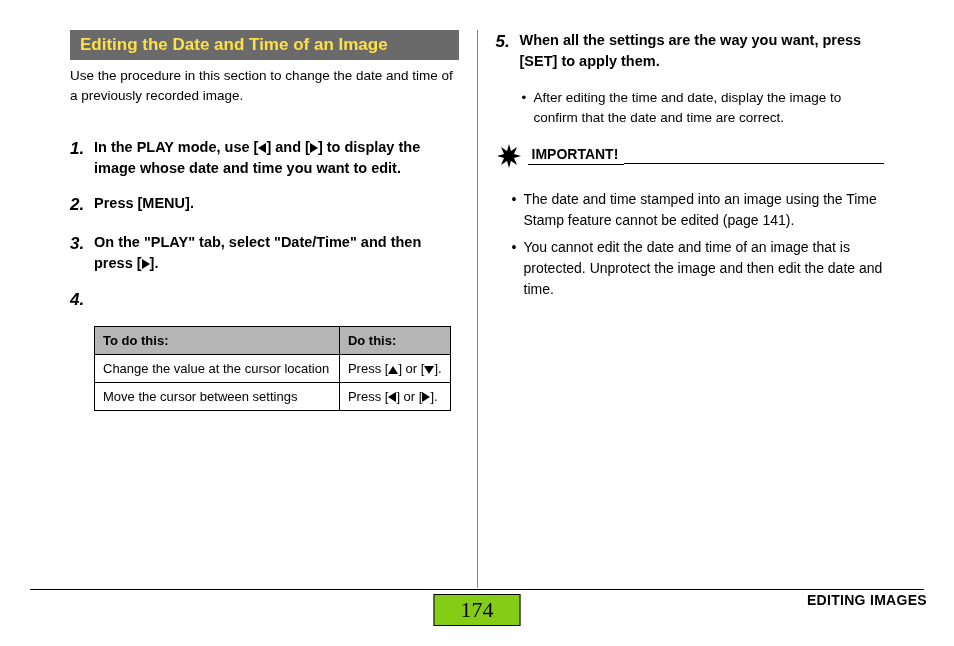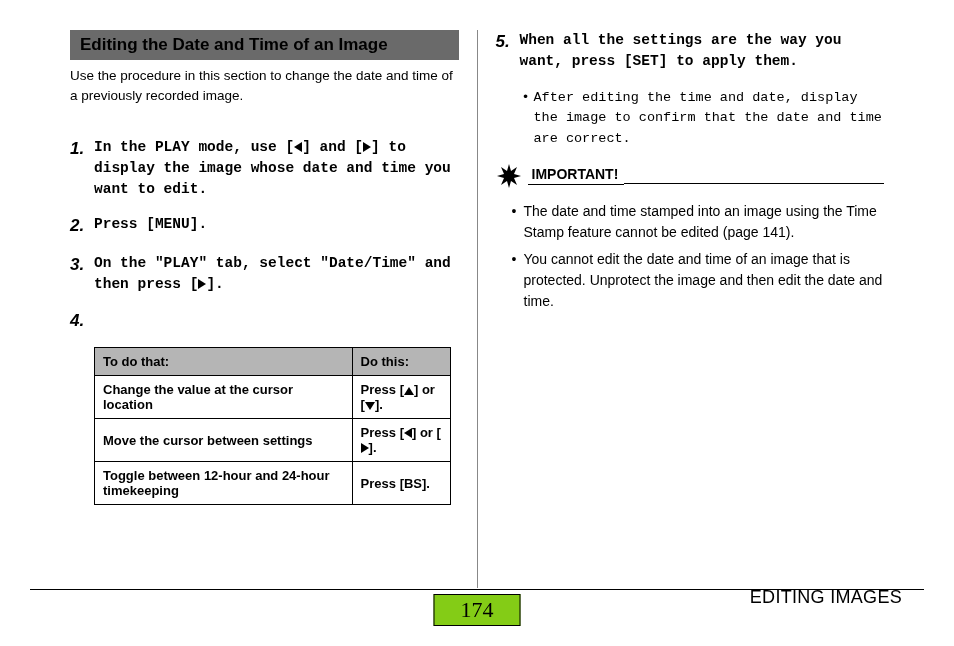--- a/index.html
+++ b/index.html
@@ -21,21 +21,21 @@
   }
   .col-left { padding-left: 40px; }
   .col-right { padding-right: 40px; }
   .divider {
     width: 1px;
     background: #888;
     height: 558px;
   }
   .section-title {
     background: #6a6a6a;
-    color: #000000;
+    color: #fde047;
     font-weight: bold;
     font-size: 17px;
     padding: 5px 10px;
     margin-bottom: 6px;
   }
   .intro {
     font-size: 13.5px;
     line-height: 1.45;
     margin-bottom: 32px;
   }
@@ -45,21 +45,21 @@
     font-size: 14.5px;
     line-height: 1.45;
   }
   .step-num {
     font-style: italic;
     font-weight: bold;
     font-size: 17px;
     width: 24px;
     flex-shrink: 0;
   }
-  .step-text { font-weight: bold; font-family: Liberation Mono, monospace; }
+  .step-text { font-weight: bold; }
   .step-sub {
     font-size: 13.5px;
     font-weight: normal;
     margin-top: 16px;
     padding-left: 14px;
     position: relative;
     line-height: 1.5;
   }
   .step-sub::before {
     content: "•";
@@ -72,30 +72,29 @@
     width: 92%;
     margin-left: 24px;
     margin-top: 6px;
     font-size: 13px;
   }
   th, td {
     border: 1px solid #000;
     padding: 6px 8px;
     text-align: left;
     vertical-align: middle;
-    font-weight: bold;
   }
   th {
     background: #b5b5b5;
     font-weight: bold;
   }
   .important-row {
     display: flex;
     align-items: center;
-    margin: 14px 0 12px 0;
+    margin: 14px 0 20px 0;
   }
   .important-row svg { flex-shrink: 0; margin-right: 6px; }
   .important-line {
     border-bottom: 1px solid #000;
     flex: 1;
     height: 0;
     position: relative;
     top: 8px;
   }
   .important-label {
@@ -129,24 +128,25 @@
     bottom: 20px;
     transform: translateX(-50%);
     border: 1px solid #000;
     padding: 2px 26px;
     font-size: 22px;
     font-family: "Times New Roman", serif;
     background: #84cc16;
   }
   .footer-right {
     position: absolute;
-    right: 52px;
+    right: 27px;
     bottom: 38px;
-    font-size: 18px;
+    font-size: 14px;
     letter-spacing: 0.3px;
+    font-weight: bold;
   }
   .tri {
     display: inline-block;
     width: 0; height: 0;
     vertical-align: -1px;
   }
   .tri-l { border-top:5px solid transparent; border-bottom:5px solid transparent; border-right:8px solid #000; }
   .tri-r { border-top:5px solid transparent; border-bottom:5px solid transparent; border-left:8px solid #000; }
   .tri-u { border-left:5px solid transparent; border-right:5px solid transparent; border-bottom:8px solid #000; }
   .tri-d { border-left:5px solid transparent; border-right:5px solid transparent; border-top:8px solid #000; }
@@ -178,41 +178,37 @@
       </div>
     </div>
 
     <div class="step">
       <div class="step-num">4.</div>
     </div>
 
     <table>
       <thead>
         <tr>
-          <th>To do that:</th>
+          <th>To do this:</th>
           <th>Do this:</th>
         </tr>
       </thead>
       <tbody>
         <tr>
           <td>Change the value at the cursor location</td>
           <td>
             <span>Press [</span><span class="tri tri-u"></span><span>] or [</span><span class="tri tri-d"></span><span>].</span>
           </td>
         </tr>
         <tr>
           <td>Move the cursor between settings</td>
           <td>
             <span>Press [</span><span class="tri tri-l"></span><span>] or [</span><span class="tri tri-r"></span><span>].</span>
           </td>
         </tr>
-        <tr>
-          <td>Toggle between 12-hour and 24-hour timekeeping</td>
-          <td>Press [BS].</td>
-        </tr>
       </tbody>
     </table>
   </div>
 
   <div class="divider"></div>
 
   <div class="col col-right">
     <div class="step">
       <div class="step-num">5.</div>
       <div class="step-text">

